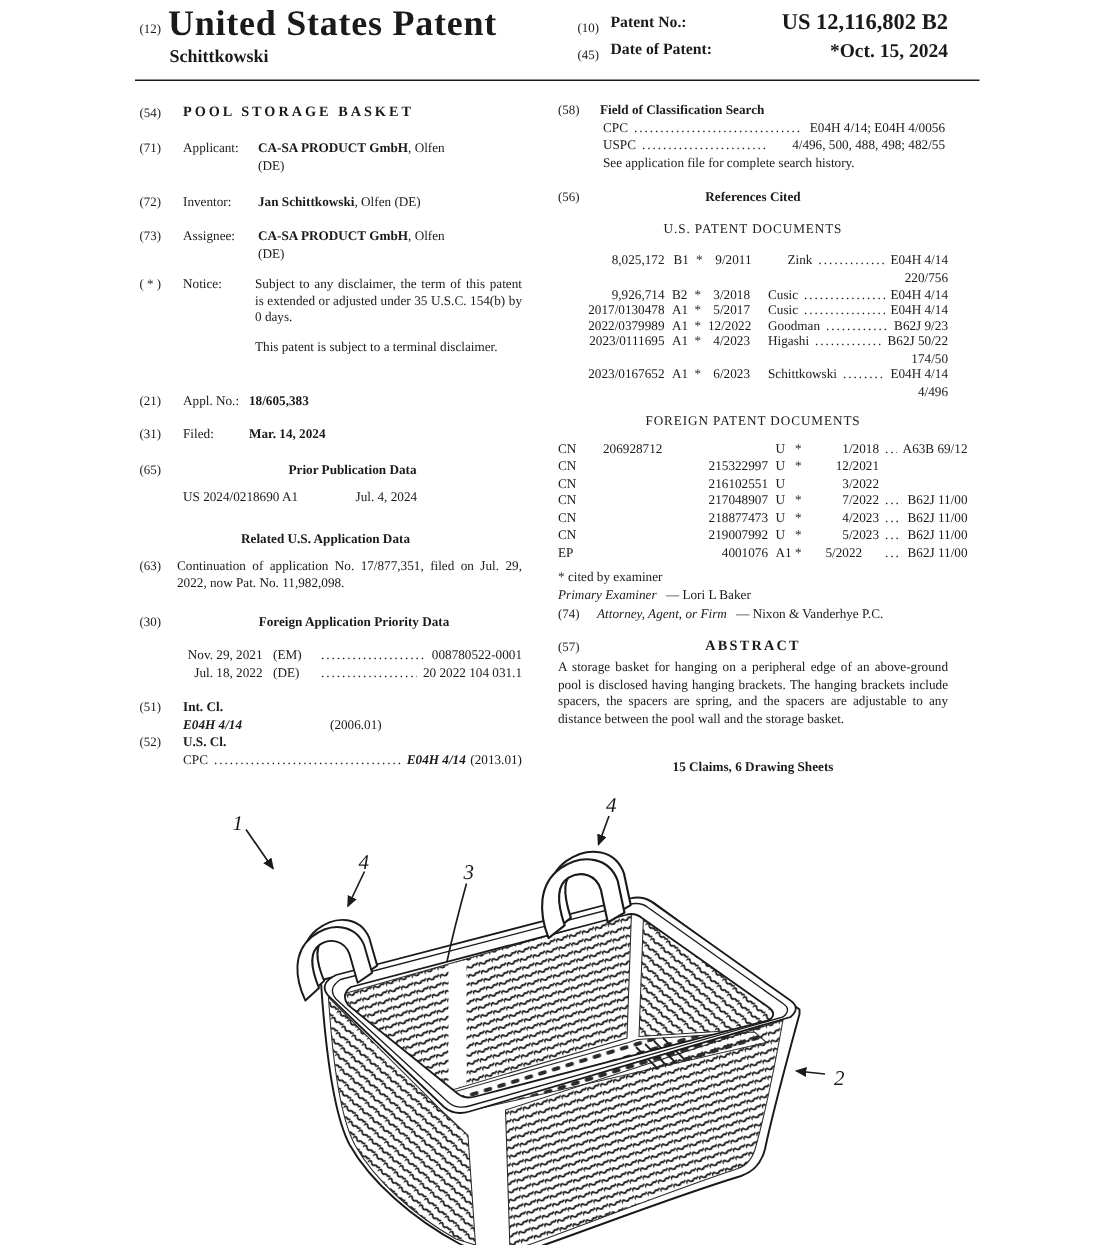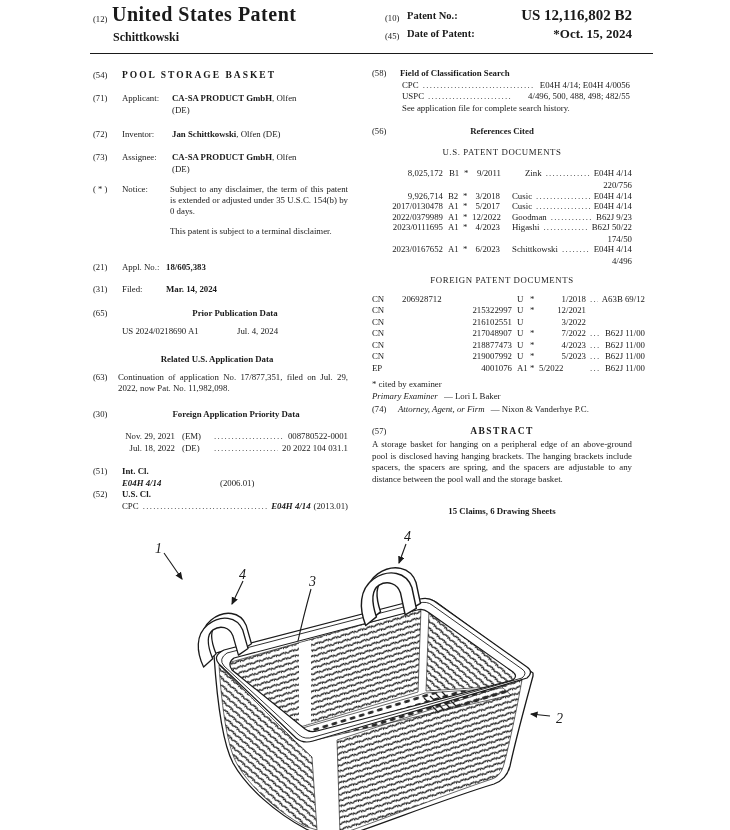--- a/index.html
+++ b/index.html
@@ -91,21 +91,21 @@
   </g>
 
   <text class="figlbl" x="155" y="553">1</text>
   <text class="figlbl" x="239" y="579">4</text>
   <text class="figlbl" x="309" y="586">3</text>
   <text class="figlbl" x="404" y="541">4</text>
   <text class="figlbl" x="556" y="723">2</text>
 </svg>
 
 <div class="abs tag" style="left:93px;top:14px">(12)</div>
-<div class="abs b" style="left:112px;top:3px;font-size:20px;letter-spacing:.5px">United States Patent</div>
+<div class="abs b" style="left:112px;top:3px;font-size:24px;letter-spacing:.5px">United States Patent</div>
 <div class="abs b" style="left:113px;top:30px;font-size:12px">Schittkowski</div>
 
 <div class="abs tag" style="left:385px;top:13px">(10)</div>
 <div class="abs b" style="left:407px;top:10px;font-size:10.5px">Patent No.:</div>
 <div class="abs b r" style="left:460px;top:7px;width:172px;font-size:15px">US 12,116,802 B2</div>
 <div class="abs tag" style="left:385px;top:31px">(45)</div>
 <div class="abs b" style="left:407px;top:28px;font-size:10.5px">Date of Patent:</div>
 <div class="abs b r" style="left:460px;top:26px;width:172px;font-size:13px">*Oct. 15, 2024</div>
 <div class="abs rule" style="left:90px;top:53px;width:563px"></div>
 
@@ -307,21 +307,21 @@
   <span style="width:9px">*</span>
   <span style="width:47px;text-align:right">5/2023</span>
   <span class="dots" style="flex:1;margin:0 4px;text-align:right">.............</span>
   <span>B62J 11/00</span>
 </div>
 <div class="abs t flex" style="left:372px;top:362.5px;width:273px">
   <span style="width:30px">EP</span>
   <span style="width:110px;text-align:right">4001076</span>
   <span style="width:13px;margin-left:5px">A1</span>
   <span style="width:9px">*</span>
-  <span style="width:47px;text-align:left">5/2022</span>
+  <span style="width:47px;text-align:center">5/2022</span>
   <span class="dots" style="flex:1;margin:0 4px;text-align:right">.............</span>
   <span>B62J 11/00</span>
 </div>
 
 <div class="abs t" style="left:372px;top:379px">* cited by examiner</div>
 
 <div class="abs t" style="left:372px;top:391px">
   <span class="i">Primary Examiner</span>
   <span style="margin-left:4px">— Lori L Baker</span>
 </div>

